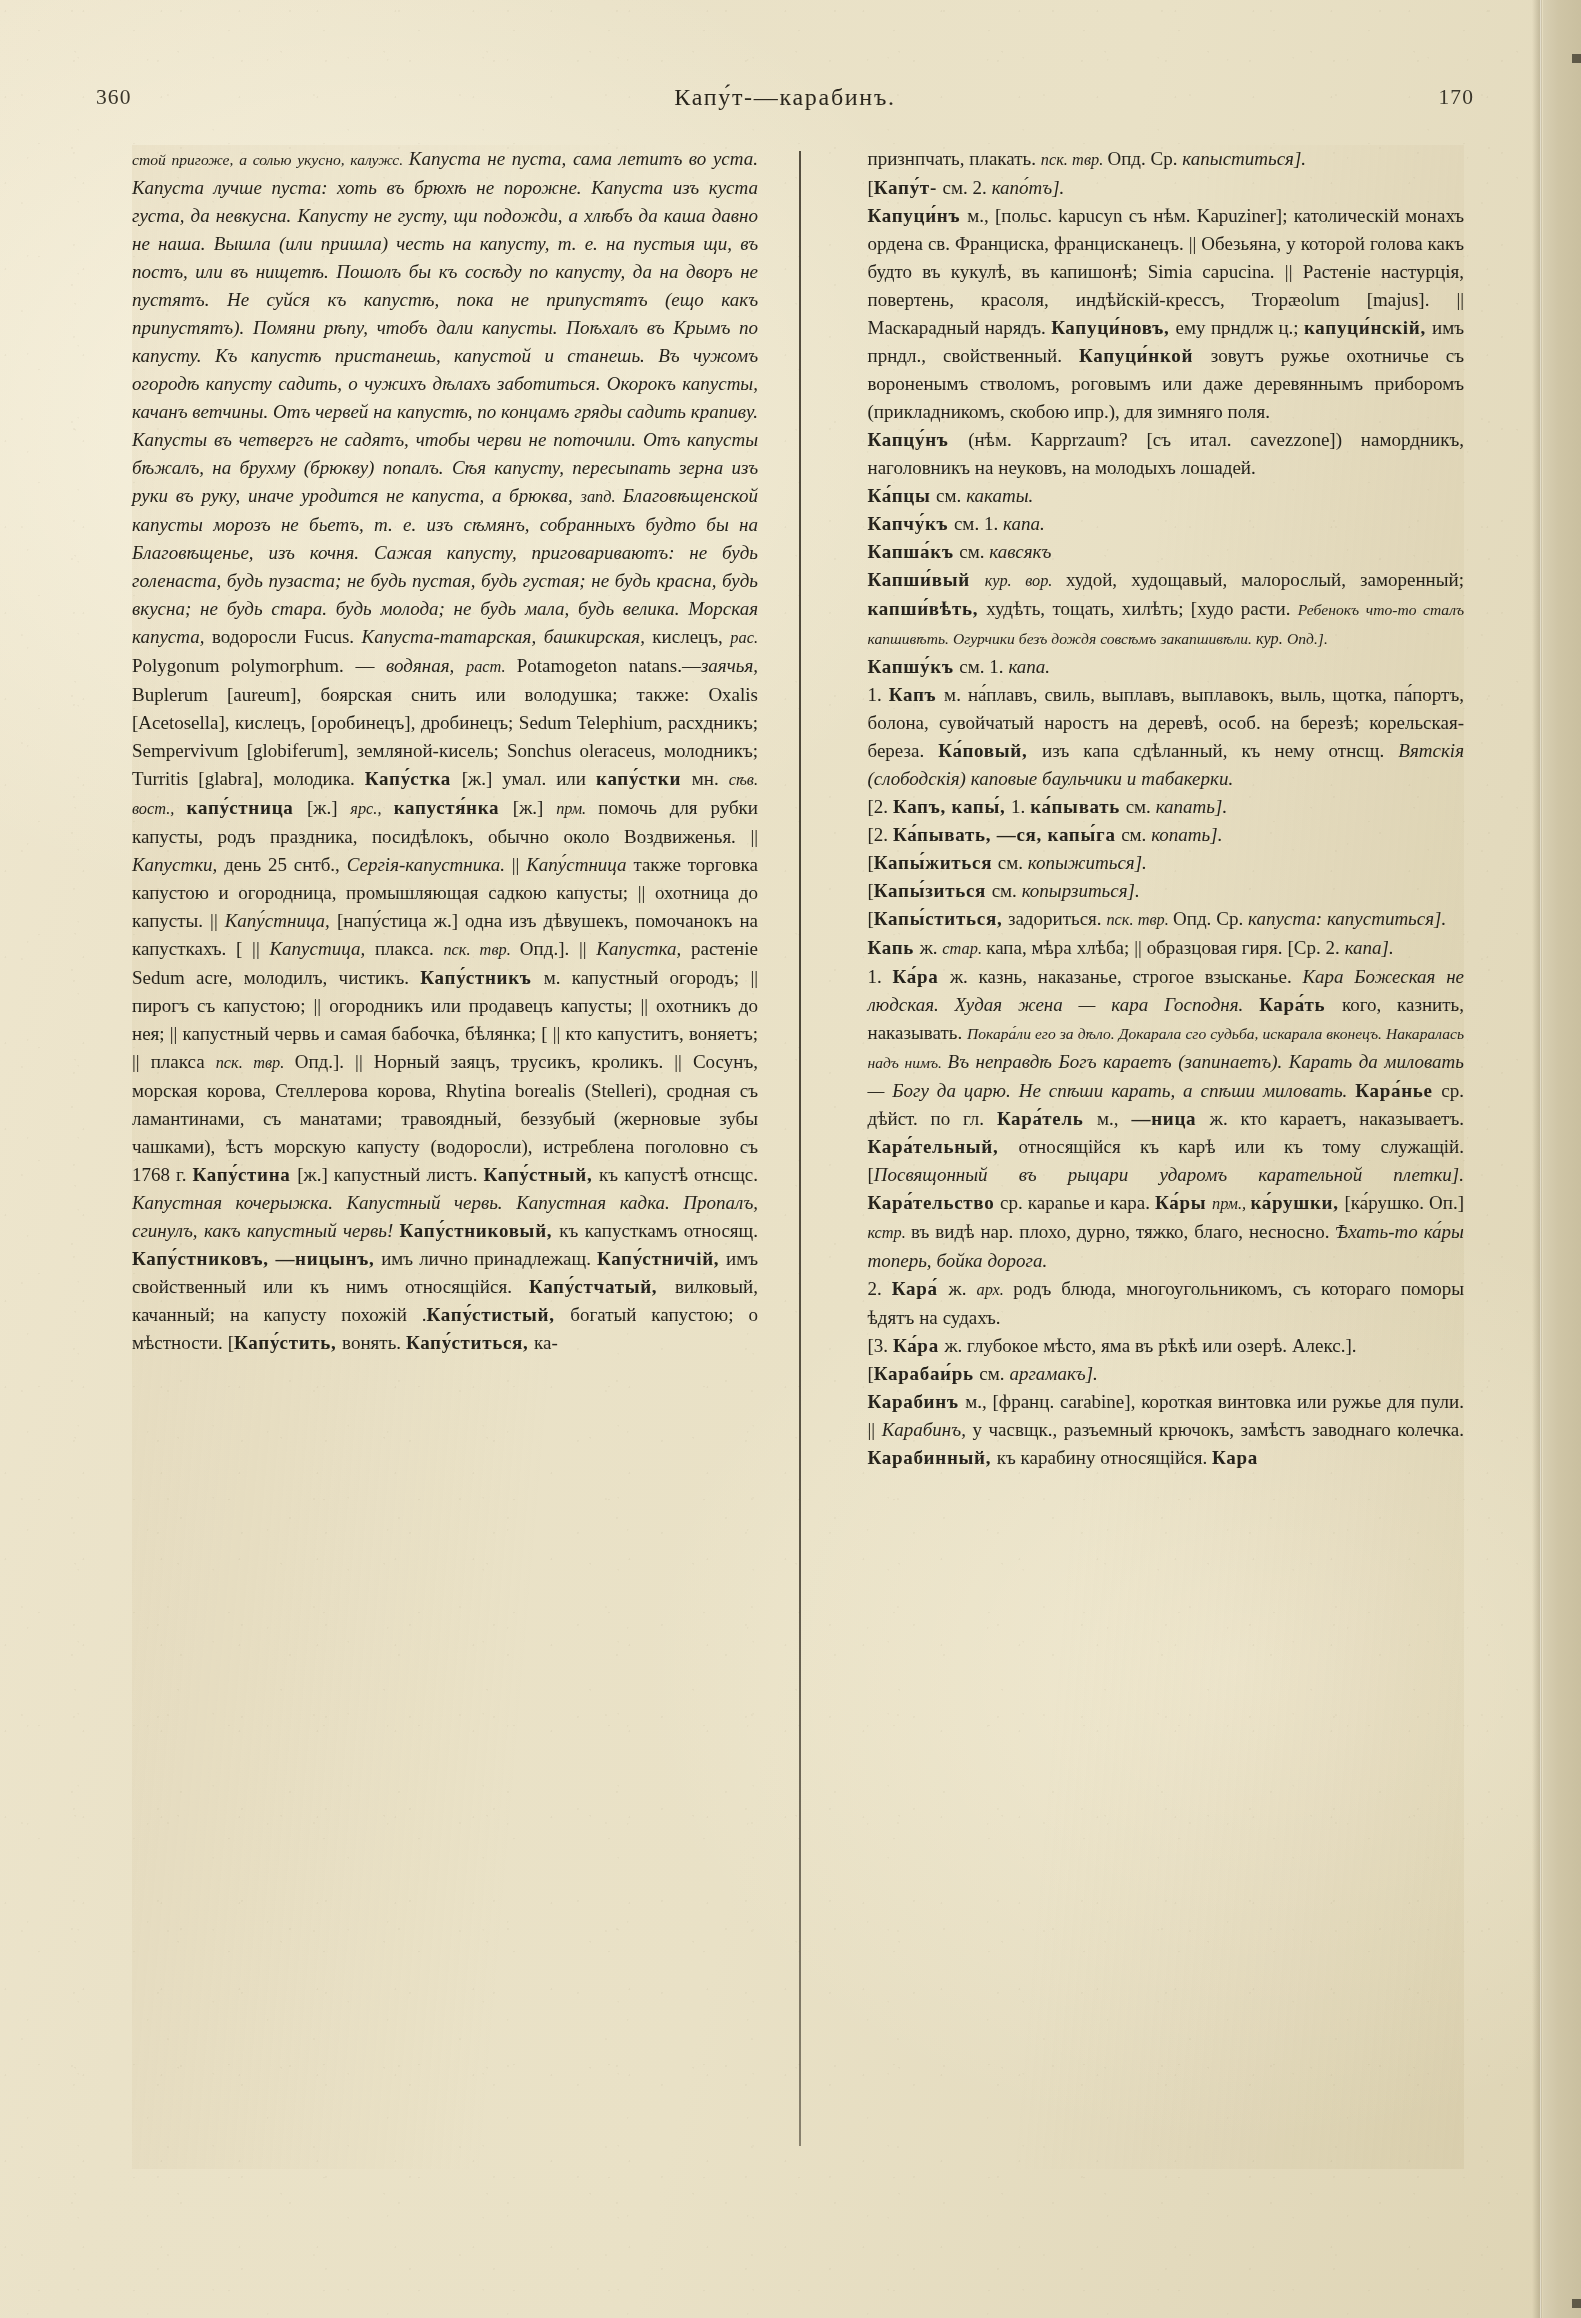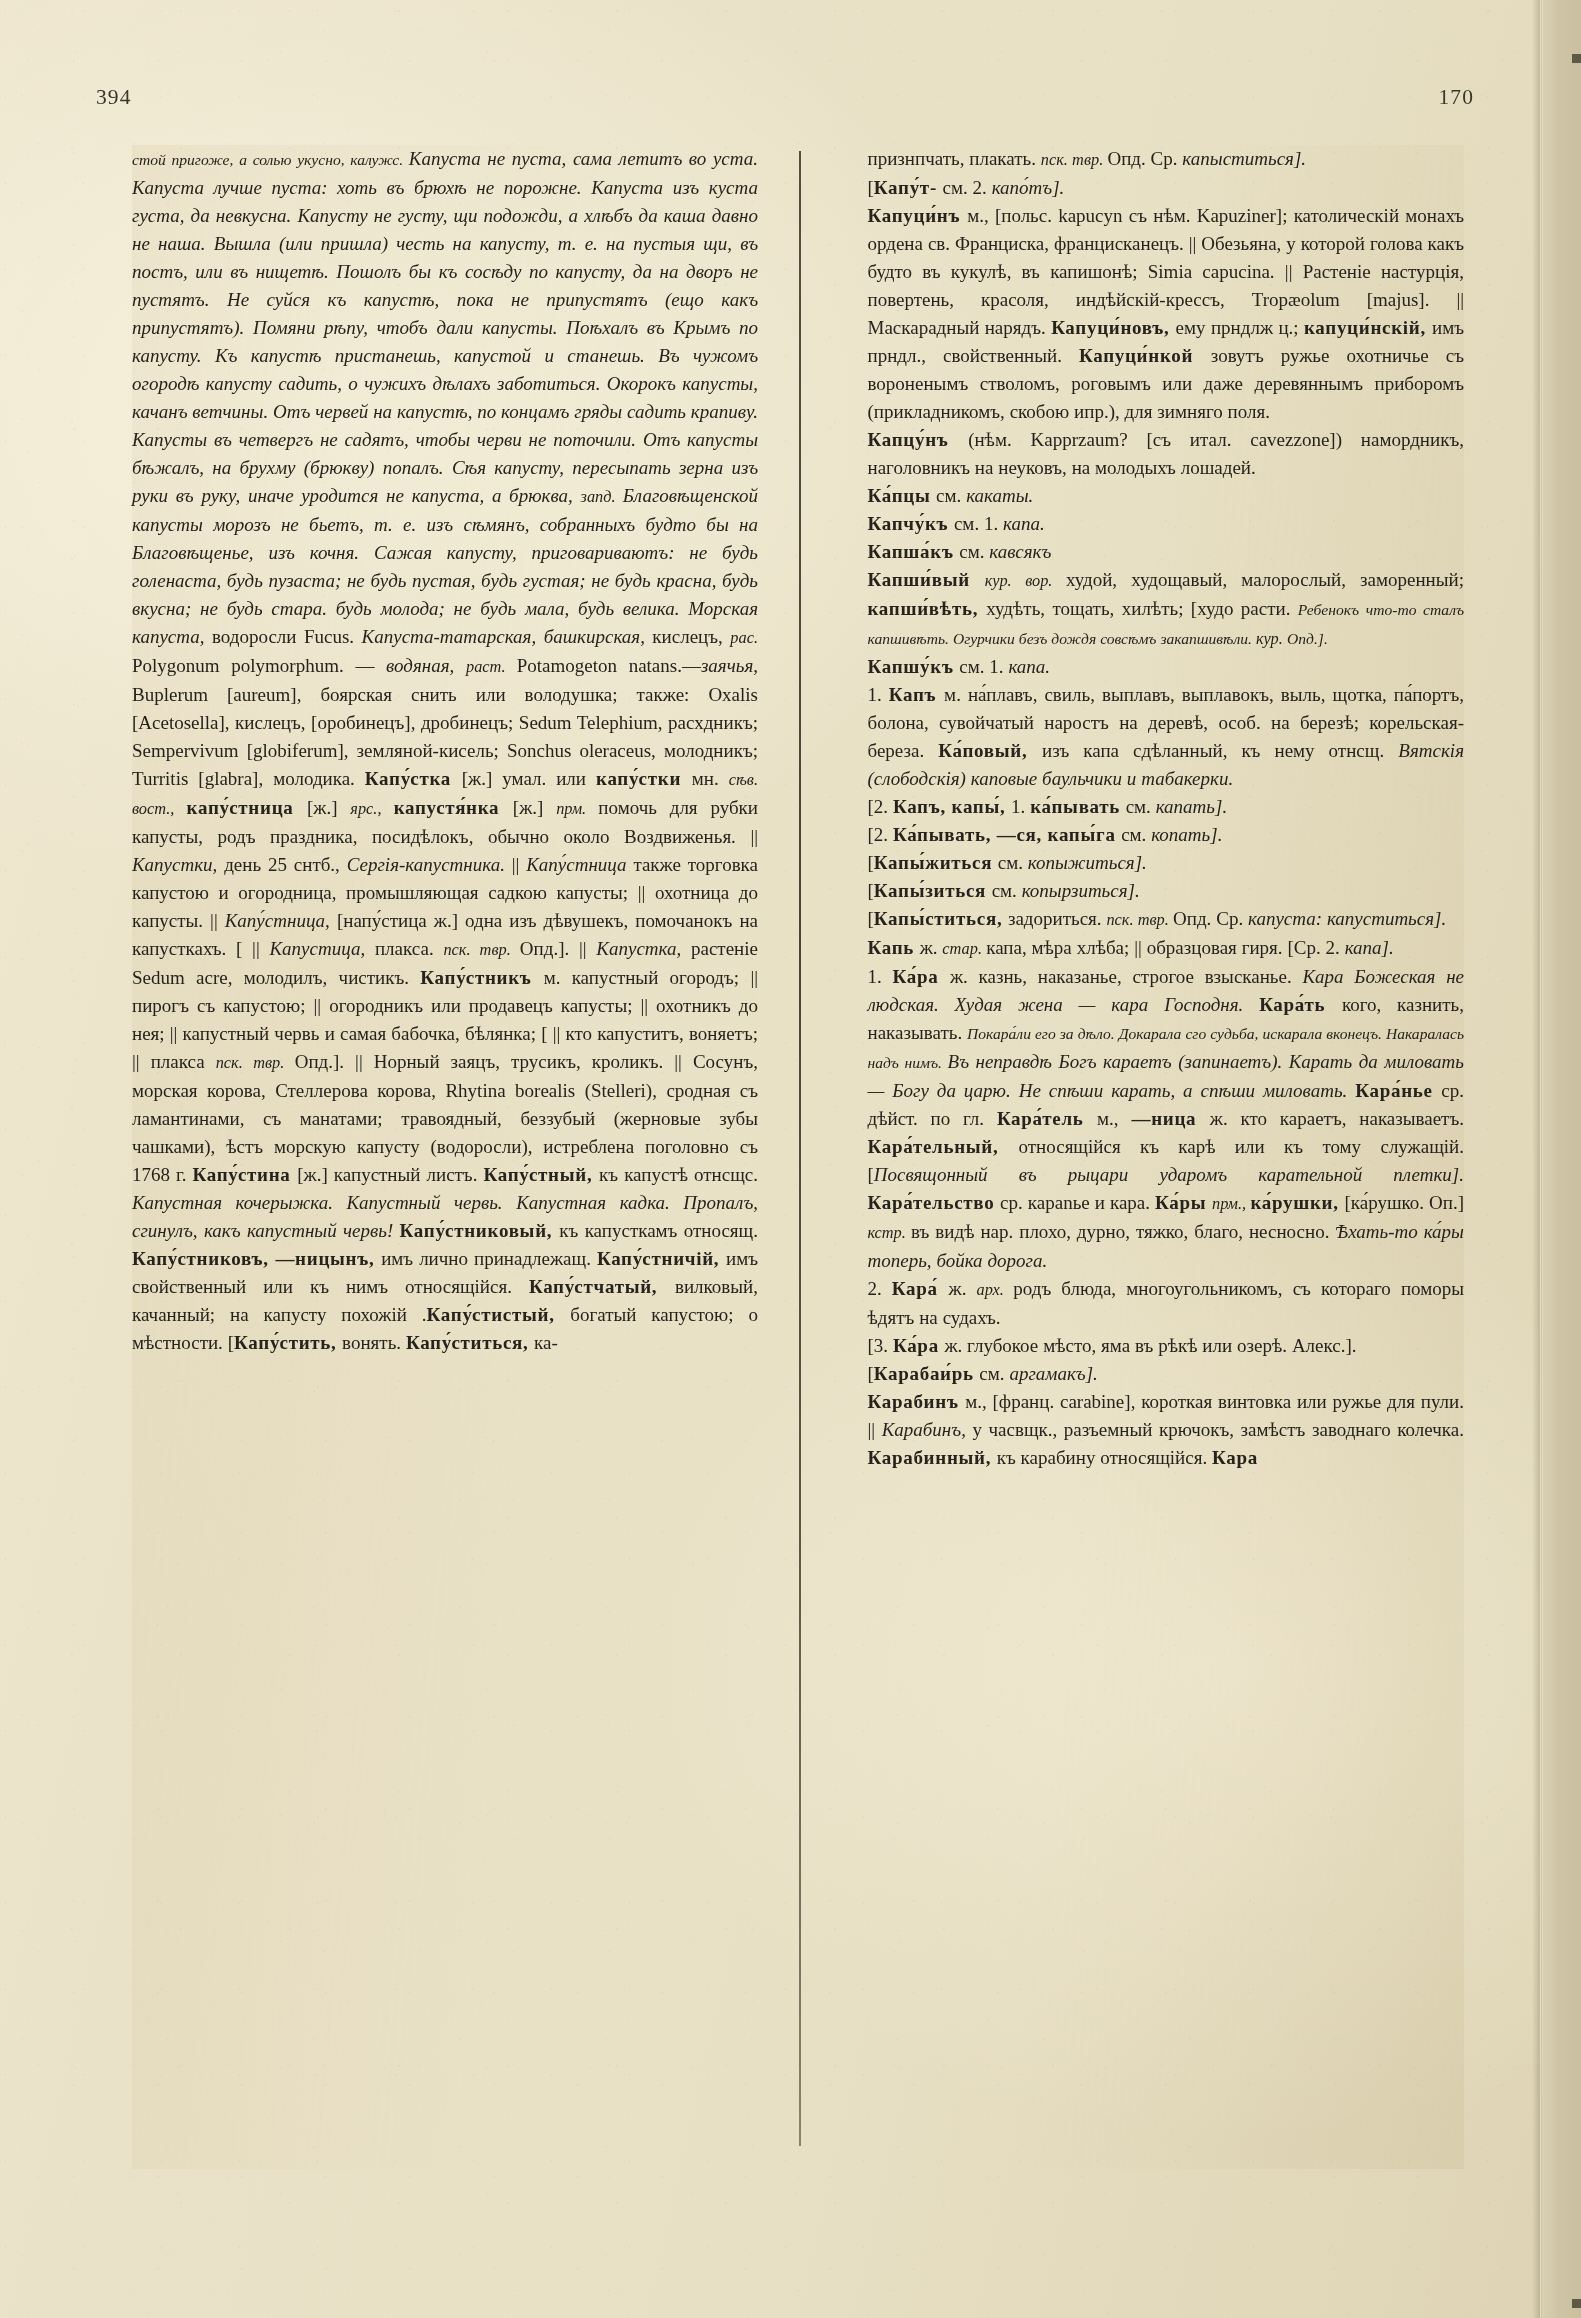--- a/index.html
+++ b/index.html
@@ -99,21 +99,22 @@
   }
 </style>
 </head>
 <body>
 
 <div id="page">
 
   <div id="grain"></div>
 
   <div id="head">
-    <div id="folio-left">394</div>
+    <div id="folio-left">360</div>
+    <div id="head-title">Капу́т-—карабинъ.</div>
     <div id="folio-right">170</div>
   </div>
 
   <div id="cols">
     <div class="col" id="col-left">
         <p class="e"><span class="prov">стой пригоже, а солью укусно, калужс. </span><span class="it">Капуста не пуста, сама летитъ во уста. Капуста лучше пуста: хоть въ брюхѣ не порожне. Капуста изъ куста густа, да невкусна. Капусту не густу, щи подожди, а хлѣбъ да каша давно не наша. Вышла (или пришла) честь на капусту, т. е. на пустыя щи, въ постъ, или въ нищетѣ. Пошолъ бы къ сосѣду по капусту, да на дворъ не пустятъ. Не суйся къ капустѣ, пока не припустятъ (ещо какъ припустятъ). Помяни рѣпу, чтобъ дали капусты. Поѣхалъ въ Крымъ по капусту. Къ капустѣ пристанешь, капустой и станешь. Въ чужомъ огородѣ капусту садить, о чужихъ дѣлахъ заботиться. Окорокъ капусты, качанъ ветчины. Отъ червей на капустѣ, по концамъ гряды садить крапиву. Капусты въ четвергъ не садятъ, чтобы черви не поточили. Отъ капусты бѣжалъ, на брухму (брюкву) попалъ. Сѣя капусту, пересыпать зерна изъ руки въ руку, иначе уродится не капуста, а брюква, </span><span class="ab">запд. </span><span class="it">Благовѣщенской капусты морозъ не бьетъ, т. е. изъ сѣмянъ, собранныхъ будто бы на Благовѣщенье, изъ кочня. Сажая капусту, приговариваютъ: не будь голенаста, будь пузаста; не будь пустая, будь густая; не будь красна, будь вкусна; не будь стара. будь молода; не будь мала, будь велика. Морская капуста, </span><span>водоросли </span><span class="lat">Fucus. </span><span class="it">Капуста-татарская, башкирская, </span><span>кислецъ, </span><span class="ab">рас. </span><span class="lat">Polygonum polymorphum. </span><span>— </span><span class="it">водяная, </span><span class="ab">раст. </span><span class="lat">Potamogeton natans.</span><span>—</span><span class="it">заячья, </span><span class="lat">Buplerum [aureum], </span><span>боярская снить или володушка; также: </span><span class="lat">Oxalis [Acetosella], </span><span>кислецъ, [оробинецъ], дробинецъ; </span><span class="lat">Sedum Telephium, </span><span>расхдникъ; </span><span class="lat">Sempervivum [globiferum], </span><span>земляной-кисель; </span><span class="lat">Sonchus oleraceus, </span><span>молодникъ; </span><span class="lat">Turritis [glabra], </span><span>молодика. </span><span class="hw">Капу́стка </span><span>[ж.] умал. или </span><span class="hw">капу́стки </span><span>мн. </span><span class="ab">сѣв. вост., </span><span class="hw">капу́стница </span><span>[ж.] </span><span class="ab">ярс., </span><span class="hw">капустя́нка </span><span>[ж.] </span><span class="ab">прм. </span><span>помочь для рубки капусты, родъ праздника, посидѣлокъ, обычно около Воздвиженья. || </span><span class="it">Капустки, </span><span>день 25 снтб., </span><span class="it">Сергія-капустника. </span><span>|| </span><span class="it">Капу́стница </span><span>также торговка капустою и огородница, промышляющая садкою капусты; || охотница до капусты. || </span><span class="it">Капу́стница, </span><span>[напу́стица ж.] одна изъ дѣвушекъ, помочанокъ на капусткахъ. [ || </span><span class="it">Капустица, </span><span>плакса. </span><span class="ab">пск. твр. </span><span>Опд.]. || </span><span class="it">Капустка, </span><span>растеніе </span><span class="lat">Sedum acre, </span><span>молодилъ, чистикъ. </span><span class="hw">Капу́стникъ </span><span>м. капустный огородъ; || пирогъ съ капустою; || огородникъ или продавецъ капусты; || охотникъ до нея; || капустный червь и самая бабочка, бѣлянка; [ || кто капуститъ, воняетъ; || плакса </span><span class="ab">пск. твр. </span><span>Опд.]. || Норный заяцъ, трусикъ, кроликъ. || Сосунъ, морская корова, Стеллерова корова, </span><span class="lat">Rhytina borealis (Stelleri), </span><span>сродная съ ламантинами, съ манатами; травоядный, беззубый (жерновые зубы чашками), ѣстъ морскую капусту (водоросли), истреблена поголовно съ 1768 г. </span><span class="hw">Капу́стина </span><span>[ж.] капустный листъ. </span><span class="hw">Капу́стный, </span><span>къ капустѣ отнсщс. </span><span class="it">Капустная кочерыжка. Капустный червь. Капустная кадка. Пропалъ, сгинулъ, какъ капустный червь! </span><span class="hw">Капу́стниковый, </span><span>къ капусткамъ относящ. </span><span class="hw">Капу́стниковъ, —ницынъ, </span><span>имъ лично принадлежащ. </span><span class="hw">Капу́стничій, </span><span>имъ свойственный или къ нимъ относящійся. </span><span class="hw">Капу́стчатый, </span><span>вилковый, качанный; на капусту похожій .</span><span class="hw">Капу́стистый, </span><span>богатый капустою; о мѣстности. [</span><span class="hw">Капу́стить, </span><span>вонять. </span><span class="hw">Капу́ститься, </span><span>ка-</span></p>
       </div>
     <div id="col-rule"></div>
     <div class="col" id="col-right">
         <p class="e hang"><span>признпчать, плакать. </span><span class="ab">пск. твр. </span><span>Опд. Ср. </span><span class="it">капыститься].</span></p>

